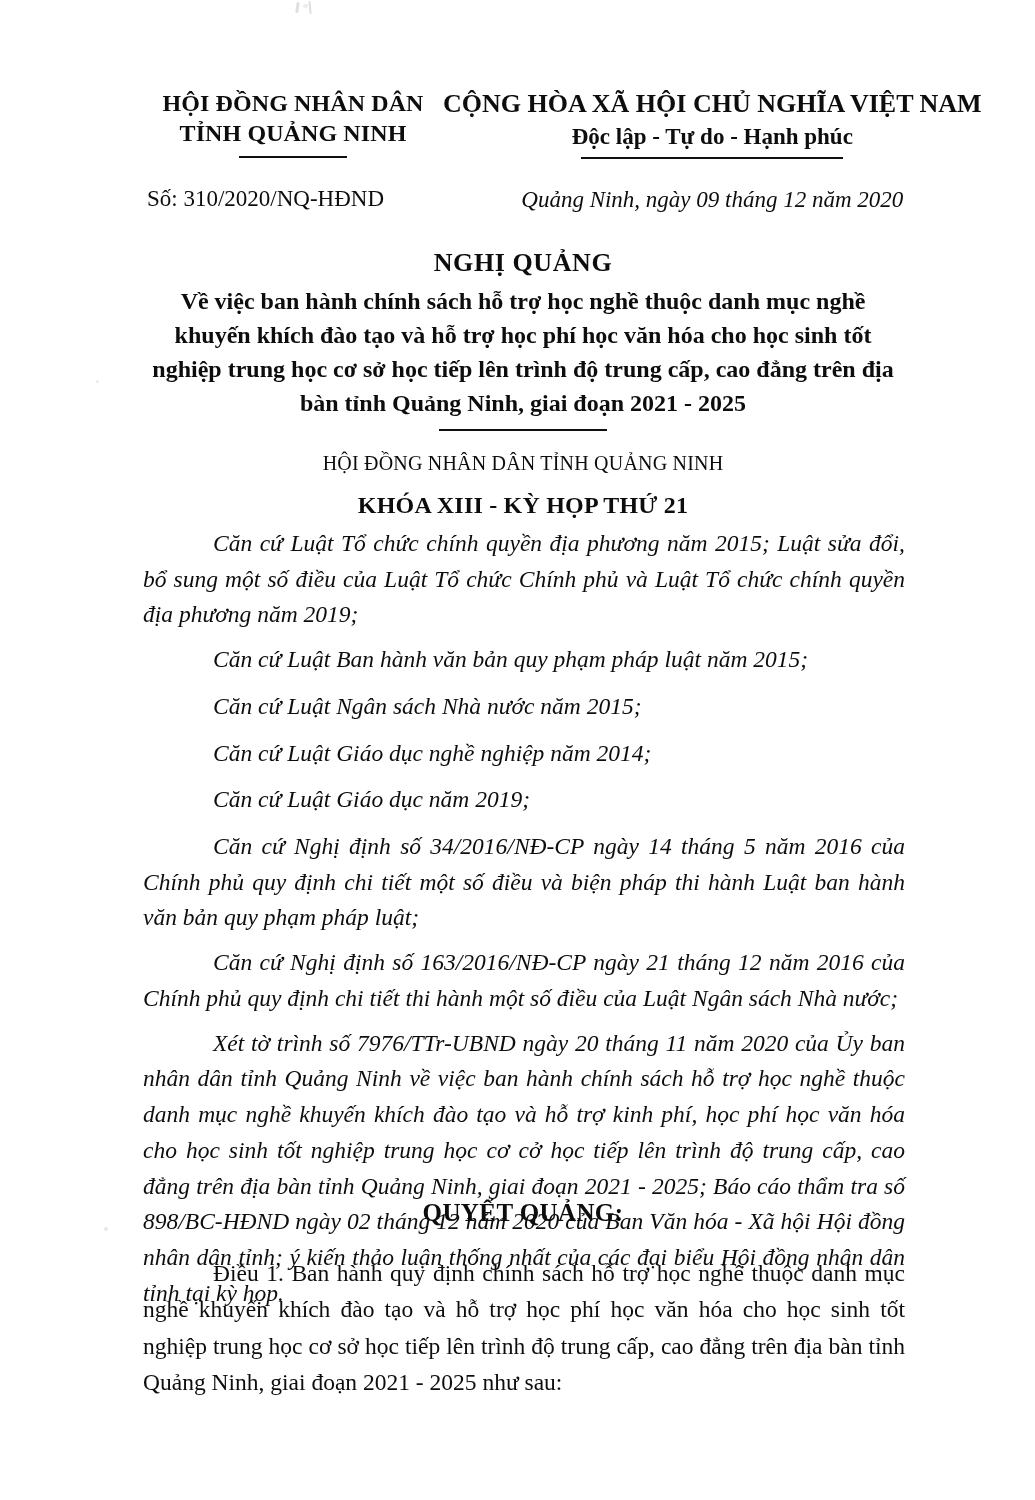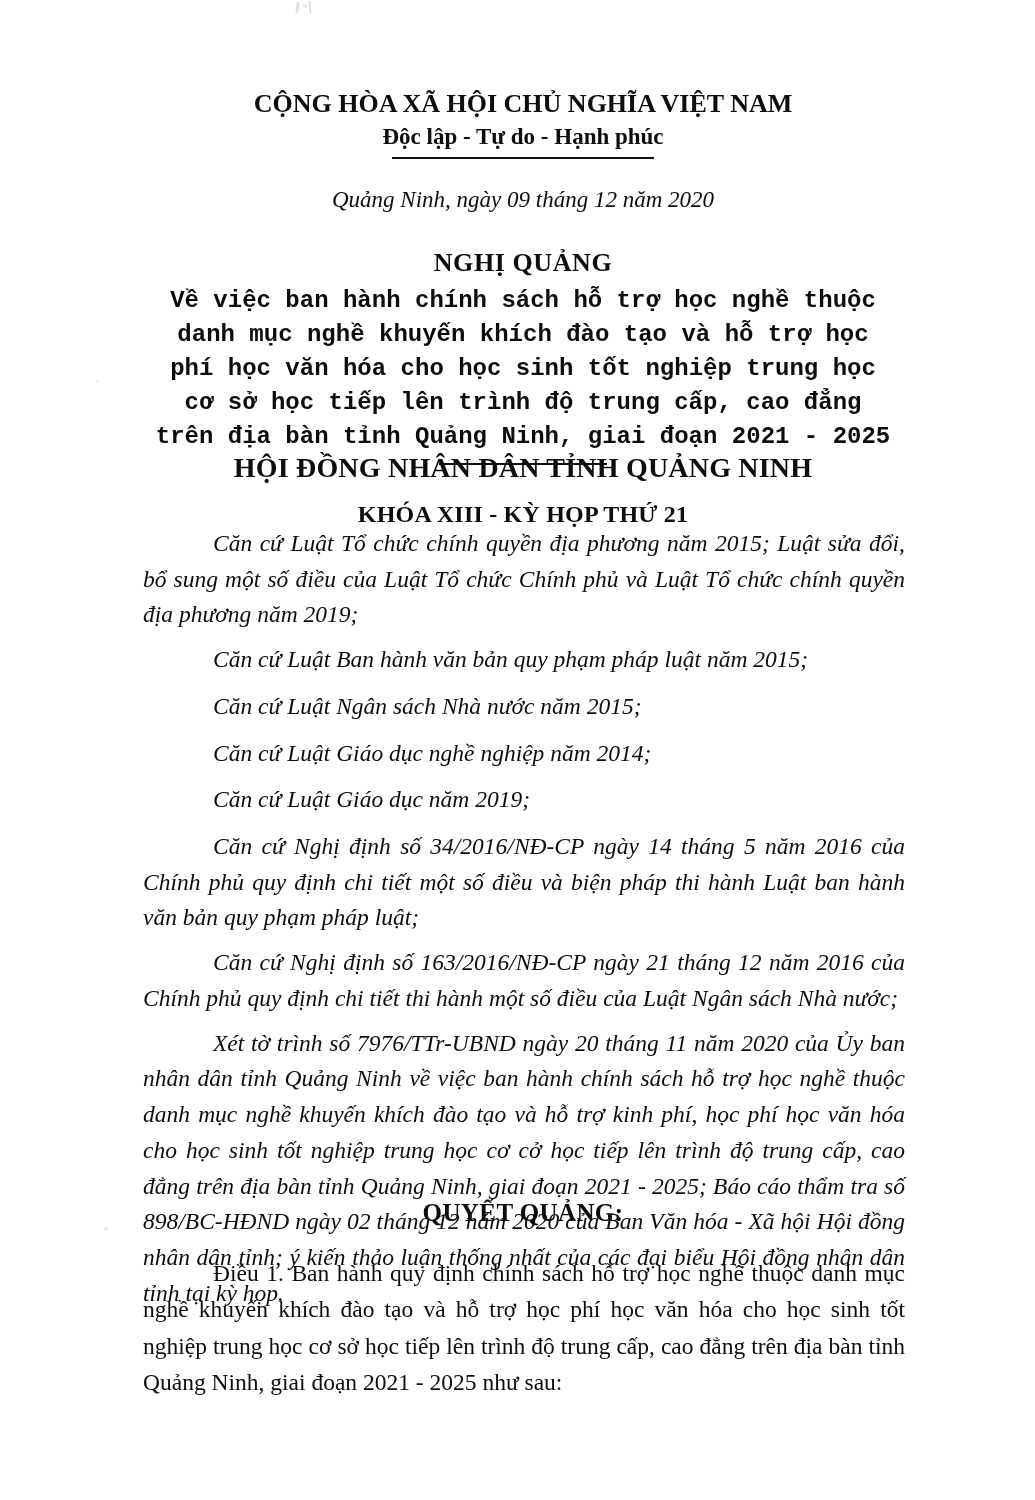--- a/index.html
+++ b/index.html
@@ -111,34 +111,33 @@
     font-weight: bold;
     font-size: 26px;
     letter-spacing: .6px;
   }
   .doc-subject {
     font-weight: bold;
     font-size: 24px;
     line-height: 1.42;
     margin-top: 6px;
     padding: 0 6px;
-    font-family: Liberation Mono, monospace;
   }
 
   
   .issuer {
     position: absolute;
     left: 143px;
     top: 452px;
     width: 760px;
     text-align: center;
   }
   .issuer-line1 {
-    font-weight: bold;
-    font-size: 28px;
+    font-weight: normal;
+    font-size: 20px;
     letter-spacing: .2px;
   }
   .issuer-line2 {
     font-weight: bold;
     font-size: 24px;
     margin-top: 17px;
     letter-spacing: .2px;
   }
 
   
@@ -194,20 +193,26 @@
 
 <div class="page">
 
   <span class="scan-speck speck-a"></span>
   <span class="scan-speck speck-b"></span>
   <span class="scan-speck speck-c"></span>
   <span class="scan-speck speck-d"></span>
   <span class="scan-speck speck-e"></span>
 
   <div class="letterhead">
+    <div class="lh-left">
+      <div class="org-name">HỘI ĐỒNG NHÂN DÂN</div>
+      <div class="org-name">TỈNH QUẢNG NINH</div>
+      <div class="rule rule-left"></div>
+      <div class="doc-number">Số: 310/2020/NQ-HĐND</div>
+    </div>
     <div class="lh-right">
       <div class="nation-line1">CỘNG HÒA XÃ HỘI CHỦ NGHĨA VIỆT NAM</div>
       <div class="nation-line2">Độc lập - Tự do - Hạnh phúc</div>
       <div class="rule rule-right"></div>
       <div class="place-date">Quảng Ninh, ngày 09 tháng 12 năm 2020</div>
     </div>
   </div>
 
   <div class="title-block">
     <div class="doc-kind">NGHỊ QUẢNG</div>

